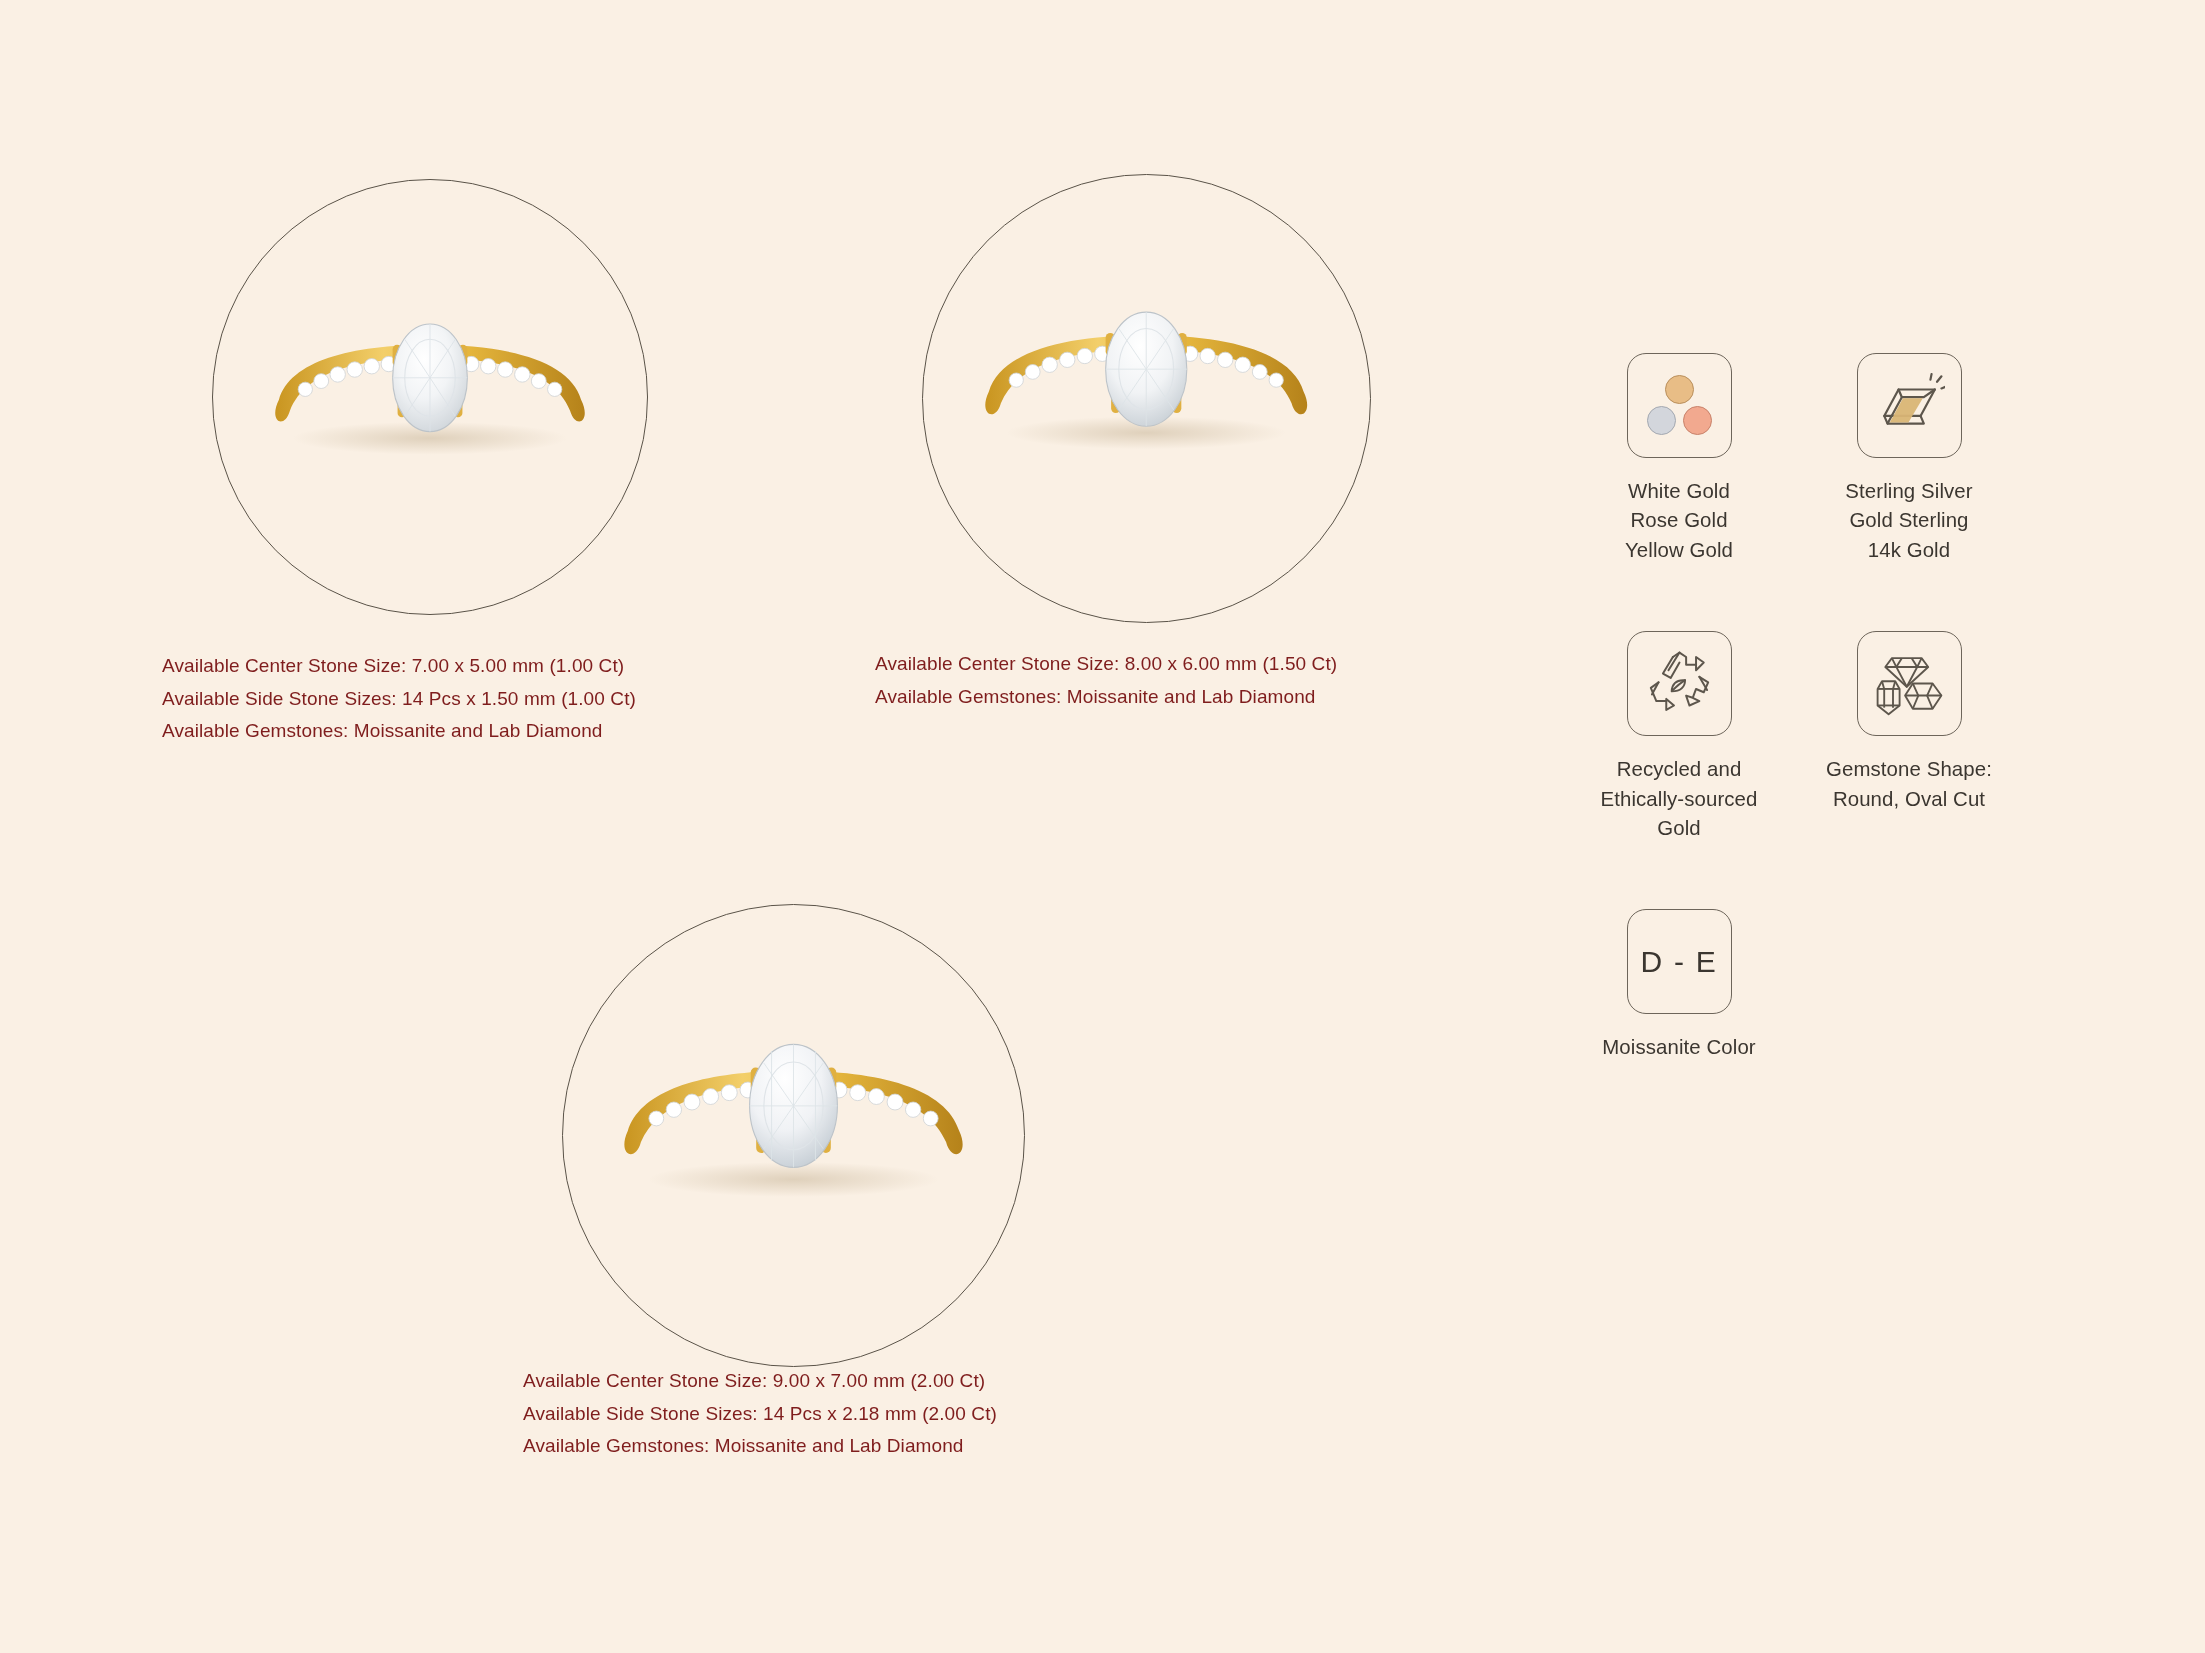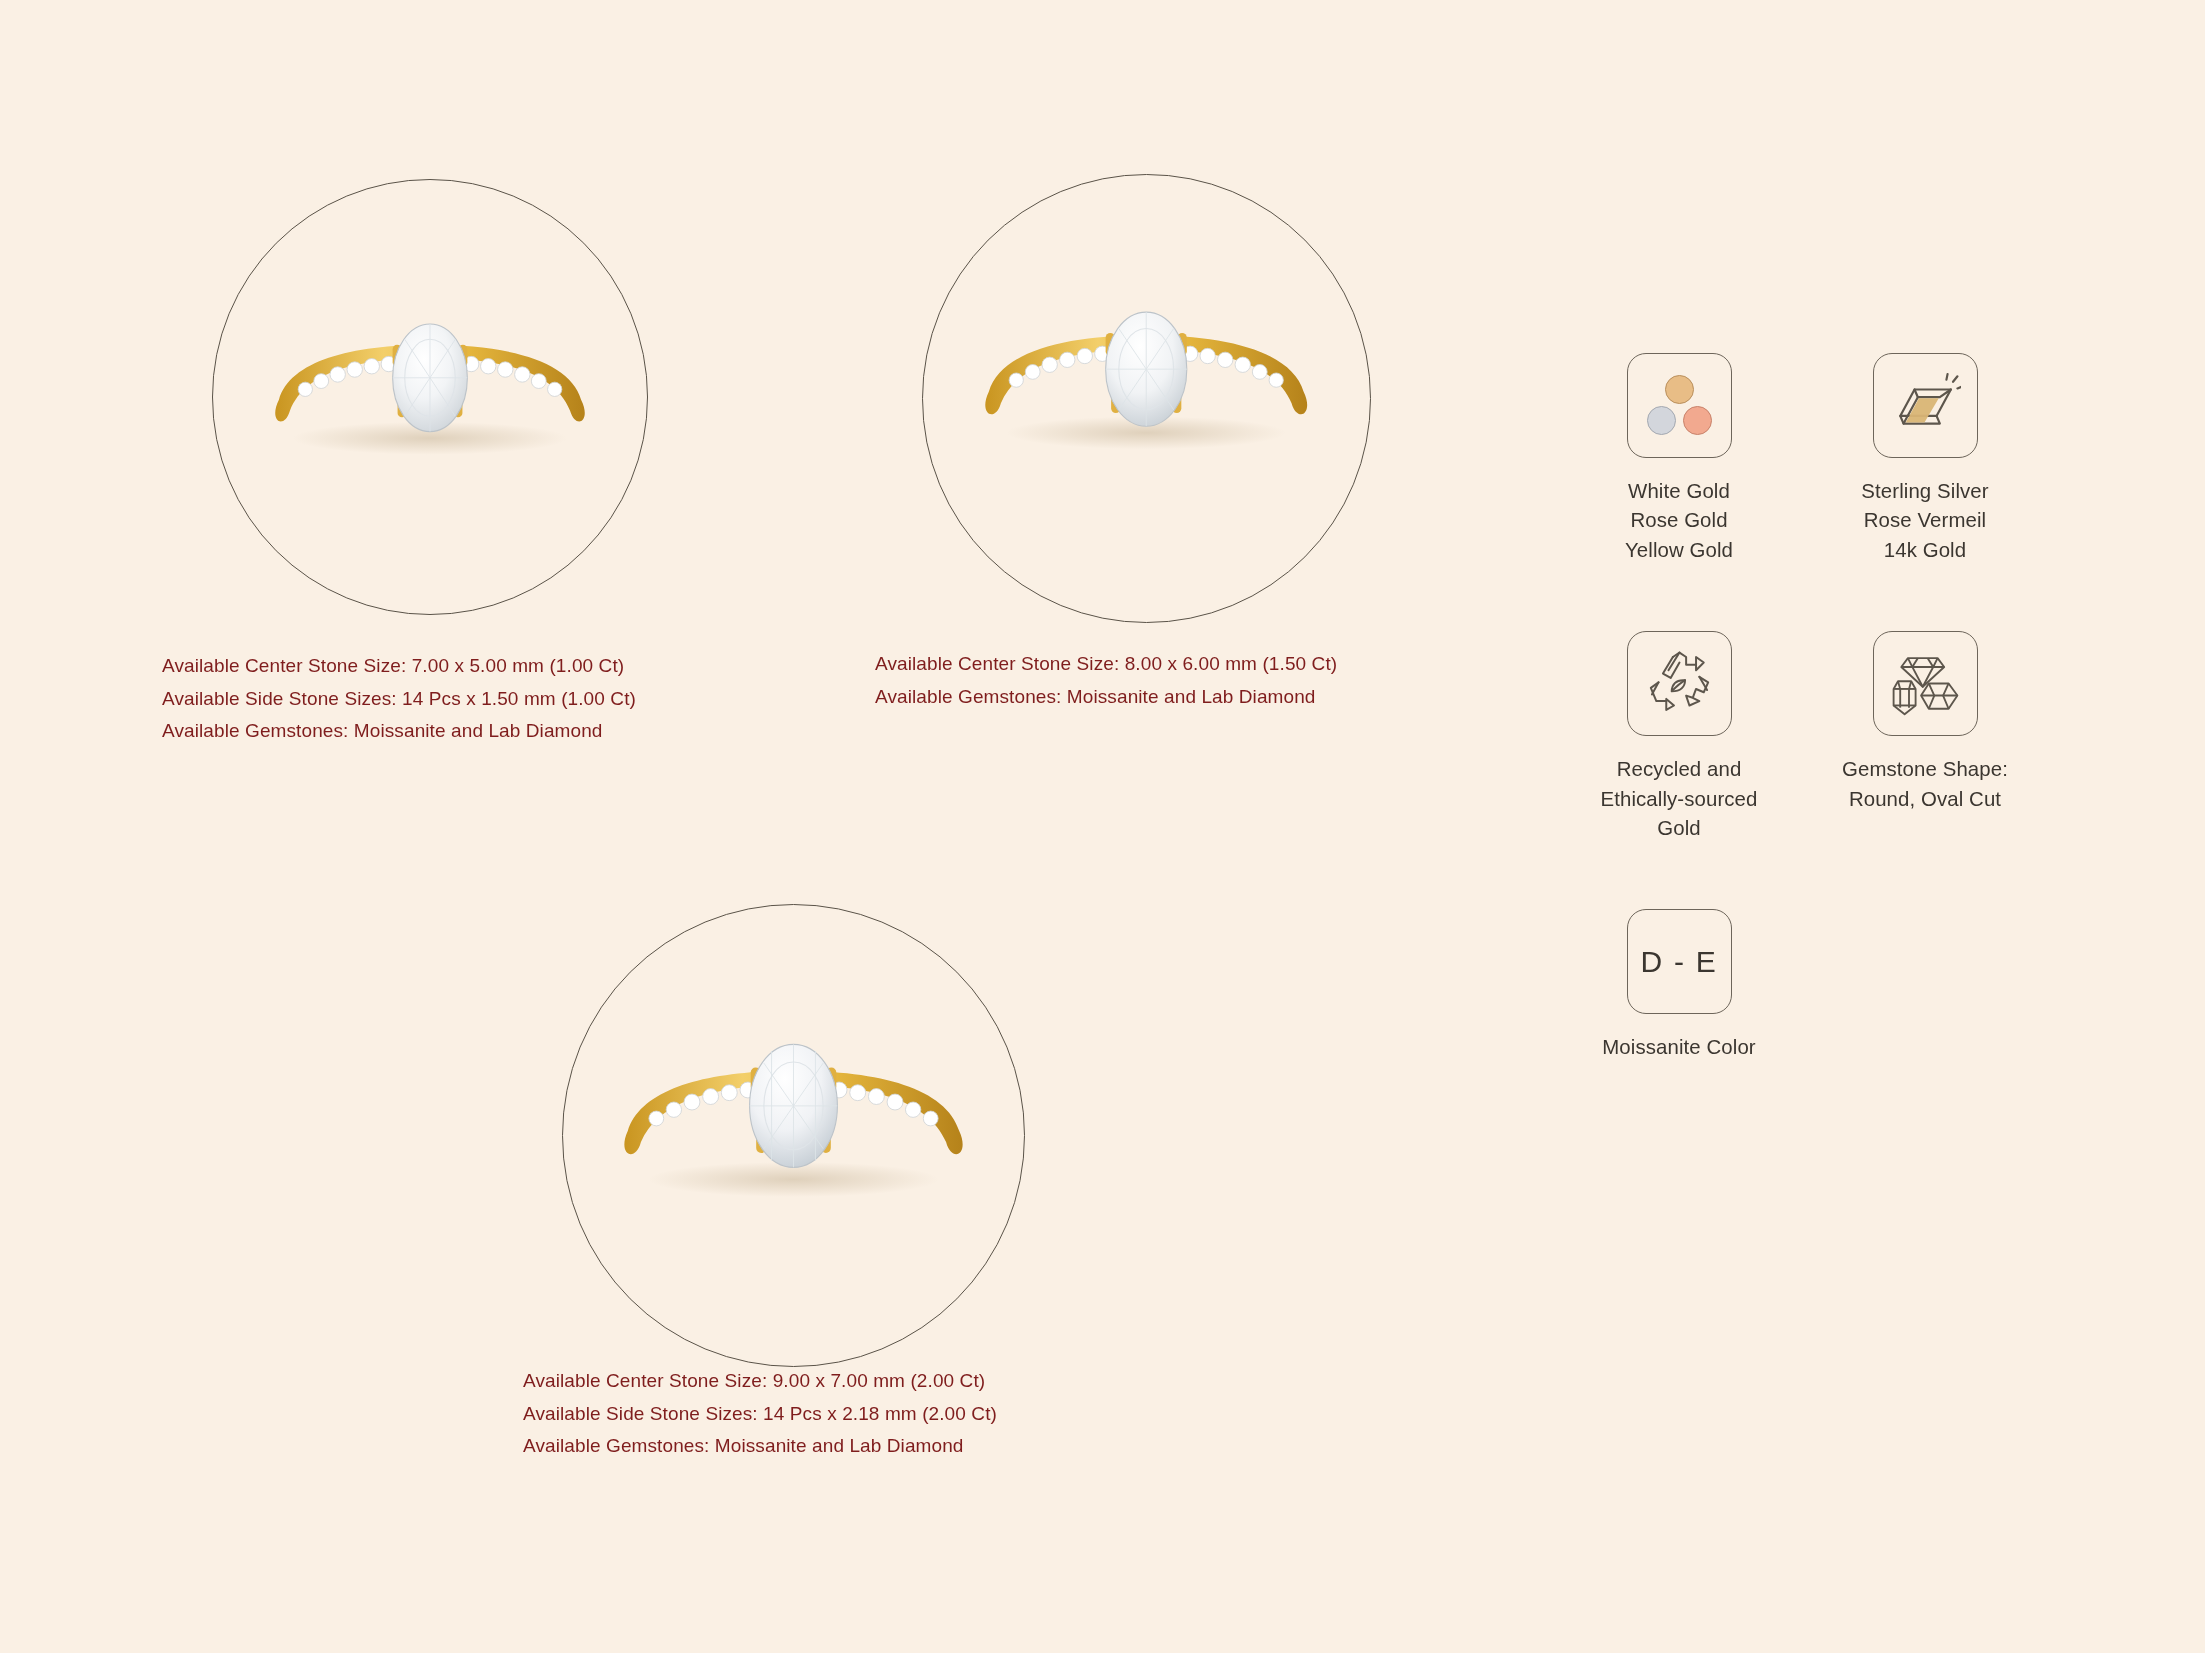--- a/index.html
+++ b/index.html
@@ -48,21 +48,21 @@
   
   .features {
     position: absolute;
     left: 1588px;
     top: 353px;
     width: 485px;
   }
   .feature-row {
     display: flex;
     justify-content: flex-start;
-    gap: 64px;
+    gap: 48px;
   }
   .feature {
     width: 182px;
     display: flex;
     flex-direction: column;
     align-items: center;
   }
   .feature-box {
     width: 105px;
     height: 105px;
@@ -335,21 +335,21 @@
             </g>
             <g stroke="#5d564c" stroke-width="4" stroke-linecap="round">
               <path d="M116 16 L124 6"></path>
               <path d="M104 12 L106 2"></path>
               <path d="M124 28 L134 24"></path>
             </g>
           </svg>
         </div>
         <div class="feature-label">
           <div>Sterling Silver</div>
-          <div>Rose Vermeil</div>
+          <div>Gold Sterling</div>
           <div>14k Gold</div>
         </div>
       </div>
     </div>
 
     <div class="spacer-row"></div>
 
     <div class="feature-row">
 
       <div class="feature">

